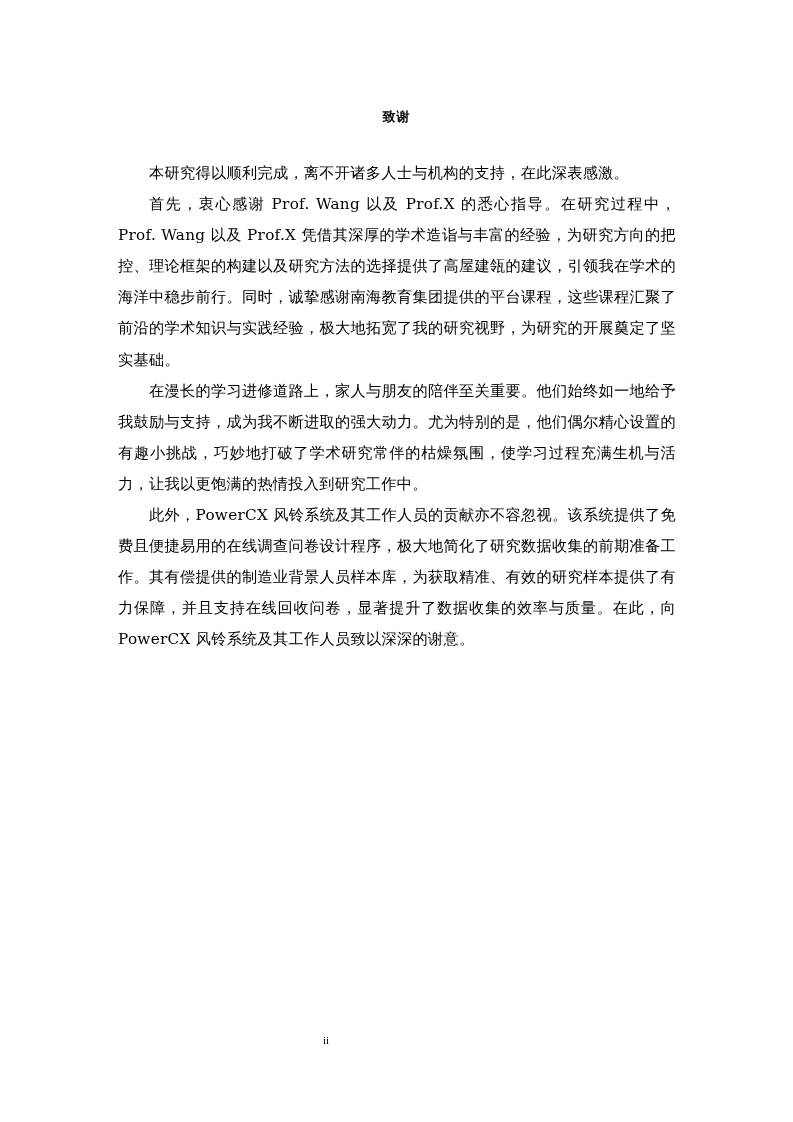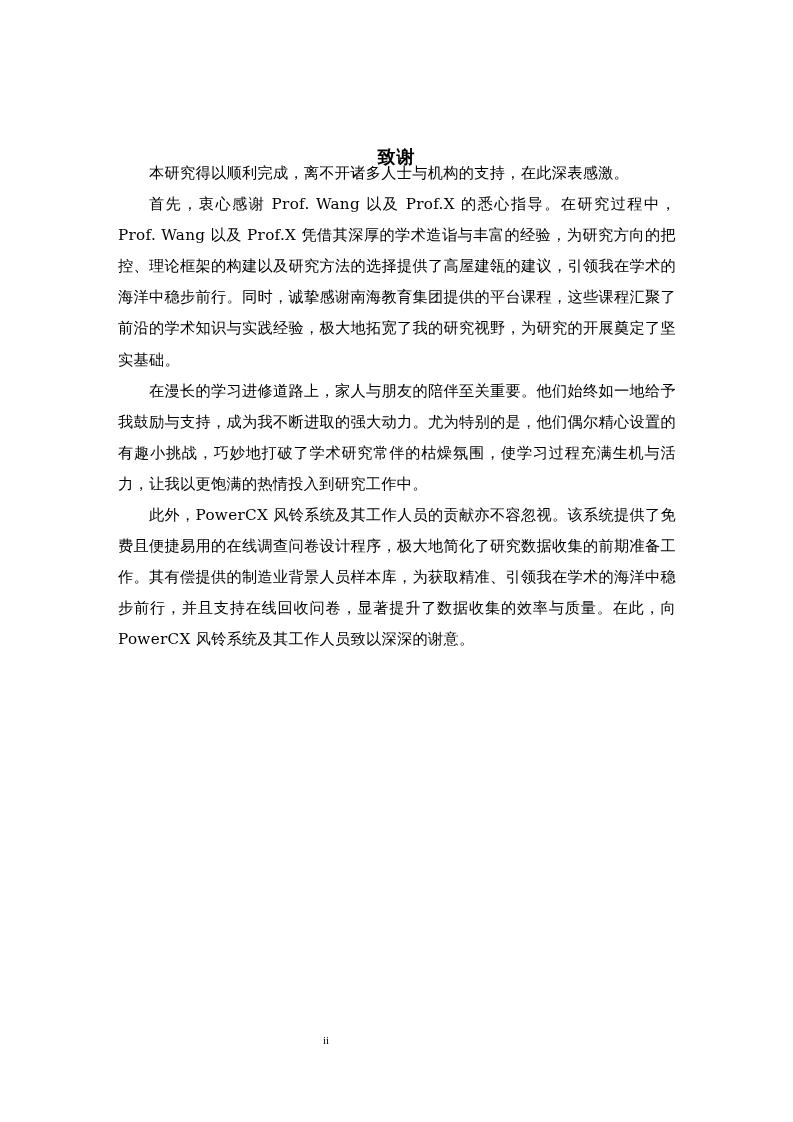--- a/index.html
+++ b/index.html
@@ -1,32 +1,32 @@
 <!DOCTYPE html>
 <html><head>
   <meta charset="utf-8">
   <style>
     html, body { margin: 0; padding: 0; background: #ffffff; }
     body { width: 793px; height: 1122px; position: relative; overflow: hidden;
            font-family: "DejaVu Serif", "Liberation Serif", serif; color: #000; }
     .page { position: absolute; left: 0; top: 0; width: 793px; height: 1122px; background: #fff; }
     .title { position: absolute; top: 104px; left: 0; width: 793px; text-align: center;
              font-family: "DejaVu Sans", "Liberation Sans", sans-serif; font-weight: bold;
-             font-size: 18px; line-height: 26px; letter-spacing: 1px; margin-top: 40px; }
+             font-size: 13px; line-height: 26px; letter-spacing: 1px; }
     .body { position: absolute; left: 118px; top: 158px; width: 558px; }
     .para { margin: 0; font-size: 15.2px; line-height: 31.1px; text-indent: 31px;
             text-align: justify; letter-spacing: 0.3px; }
     .page-number { position: absolute; top: 1034px; left: 0; width: 652px; text-align: center;
                    font-family: "Liberation Serif", serif; font-size: 11px; }
   </style>
 </head>
 <body>
 
 <div class="page">
   <div class="title">致谢</div>
   <div class="body">
     <p class="para">本研究得以顺利完成，离不开诸多人士与机构的支持，在此深表感激。</p>
     <p class="para">首先，衷心感谢 Prof. Wang 以及 Prof.X 的悉心指导。在研究过程中，Prof. Wang 以及 Prof.X 凭借其深厚的学术造诣与丰富的经验，为研究方向的把控、理论框架的构建以及研究方法的选择提供了高屋建瓴的建议，引领我在学术的海洋中稳步前行。同时，诚挚感谢南海教育集团提供的平台课程，这些课程汇聚了前沿的学术知识与实践经验，极大地拓宽了我的研究视野，为研究的开展奠定了坚实基础。</p>
     <p class="para">在漫长的学习进修道路上，家人与朋友的陪伴至关重要。他们始终如一地给予我鼓励与支持，成为我不断进取的强大动力。尤为特别的是，他们偶尔精心设置的有趣小挑战，巧妙地打破了学术研究常伴的枯燥氛围，使学习过程充满生机与活力，让我以更饱满的热情投入到研究工作中。</p>
-    <p class="para">此外，PowerCX 风铃系统及其工作人员的贡献亦不容忽视。该系统提供了免费且便捷易用的在线调查问卷设计程序，极大地简化了研究数据收集的前期准备工作。其有偿提供的制造业背景人员样本库，为获取精准、引领我在学术的海洋中稳步前行，并且支持在线回收问卷，显著提升了数据收集的效率与质量。在此，向 PowerCX 风铃系统及其工作人员致以深深的谢意。</p>
+    <p class="para">此外，PowerCX 风铃系统及其工作人员的贡献亦不容忽视。该系统提供了免费且便捷易用的在线调查问卷设计程序，极大地简化了研究数据收集的前期准备工作。其有偿提供的制造业背景人员样本库，为获取精准、有效的研究样本提供了有力保障，并且支持在线回收问卷，显著提升了数据收集的效率与质量。在此，向 PowerCX 风铃系统及其工作人员致以深深的谢意。</p>
   </div>
   <div class="page-number">ii</div>
 </div>
 
 </body></html>

